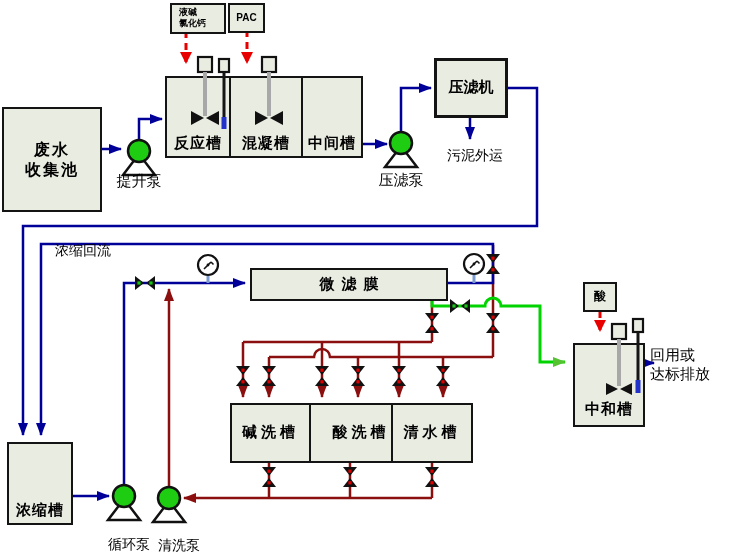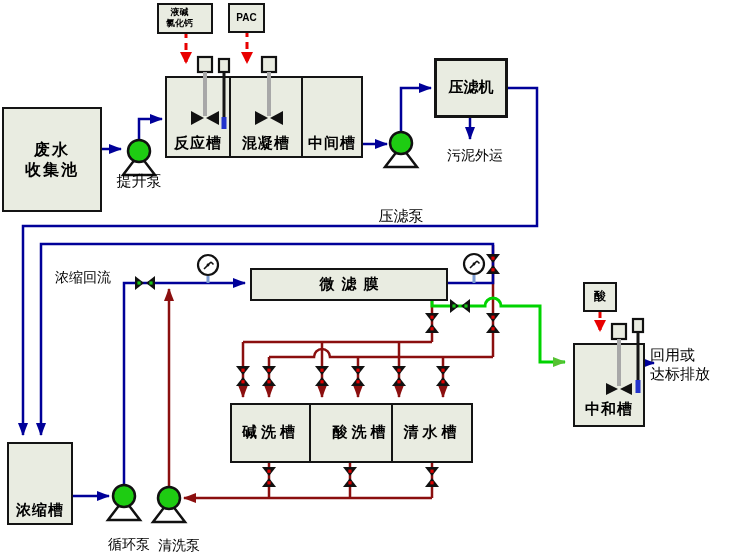--- a/index.html
+++ b/index.html
@@ -127,21 +127,21 @@
 
   <div class="layer">
 
     <div class="box" style="left:2px;top:107px;width:100px;height:105px;">
       <div class="stack" style="font-size:16px;line-height:20px;letter-spacing:2px;">
         <div>废水</div>
         <div>收集池</div>
       </div>
     </div>
 
-    <div class="box" style="left:157px;top:3px;width:56px;height:31px;text-align:center;">
+    <div class="box" style="left:170px;top:3px;width:56px;height:31px;">
       <div style="position:absolute;left:7px;top:2px;font-size:9px;font-weight:700;line-height:11px;">
         <div>液碱</div>
         <div>氯化钙</div>
       </div>
     </div>
 
     <div class="box" style="left:228px;top:3px;width:37px;height:30px;">
       <div class="cap-mid" style="font-size:10px;">PAC</div>
     </div>
 
@@ -179,23 +179,23 @@
 
     <div class="box" style="left:583px;top:282px;width:34px;height:30px;">
       <div class="cap-mid" style="font-size:12px;">酸</div>
     </div>
 
     <div class="box" style="left:573px;top:343px;width:72px;height:84px;">
       <div class="cap" style="bottom:6px;">中和槽</div>
     </div>
 
     <div class="lbl" style="left:109px;top:172px;width:60px;text-align:center;">提升泵</div>
-    <div class="lbl" style="left:371px;top:171px;width:60px;text-align:center;margin-top:36px;">压滤泵</div>
+    <div class="lbl" style="left:371px;top:171px;width:60px;text-align:center;">压滤泵</div>
     <div class="lbl small" style="left:440px;top:147px;width:70px;text-align:center;">污泥外运</div>
-    <div class="lbl small" style="left:55px;top:269px;">浓缩回流</div>
+    <div class="lbl small" style="left:55px;top:242px;">浓缩回流</div>
     <div class="lbl small" style="left:96px;top:536px;width:54px;text-align:right;">循环泵</div>
     <div class="lbl small" style="left:150px;top:537px;width:58px;text-align:center;">清洗泵</div>
     <div class="lbl" style="left:650px;top:345px;width:83px;text-align:left;line-height:19px;">
       <div>回用或</div>
       <div>达标排放</div>
     </div>
   </div>
 
   <svg class="layer" width="733" height="558" viewBox="0 0 733 558" style="pointer-events:none;">
 

